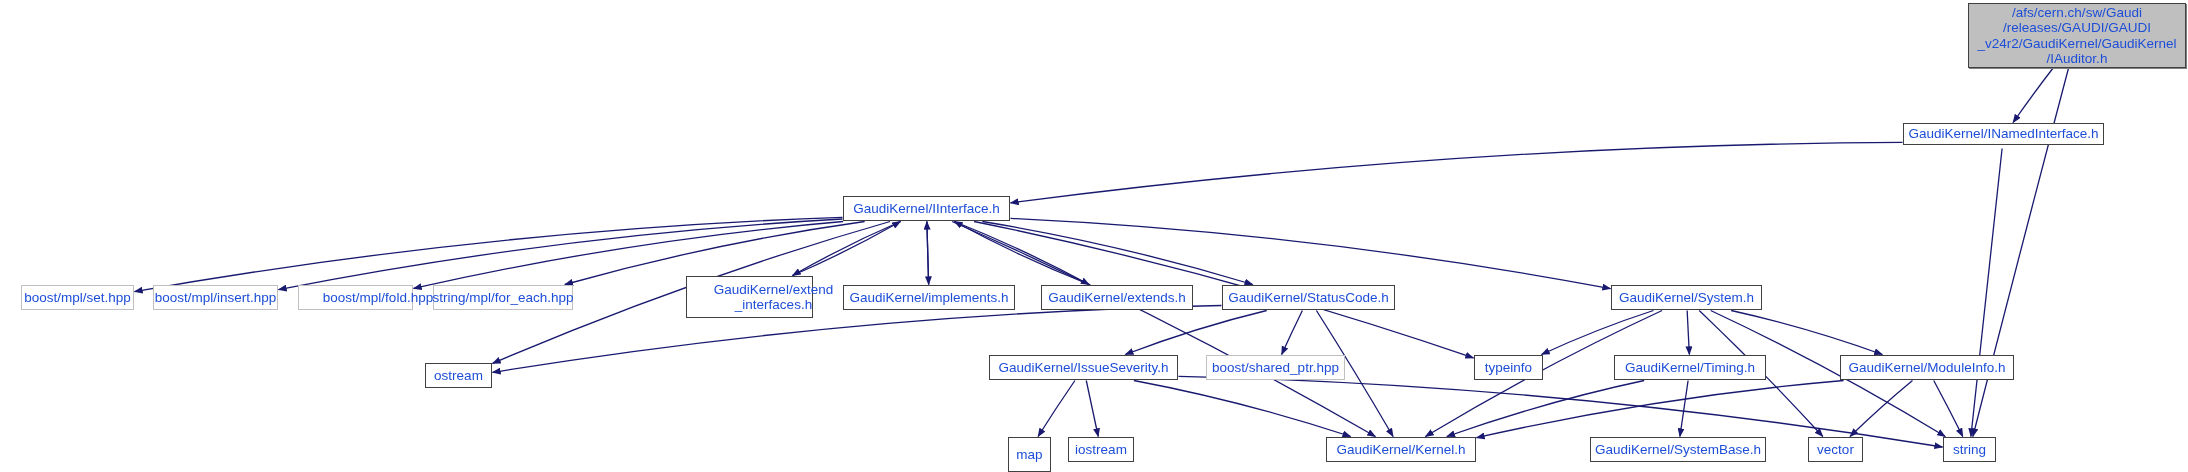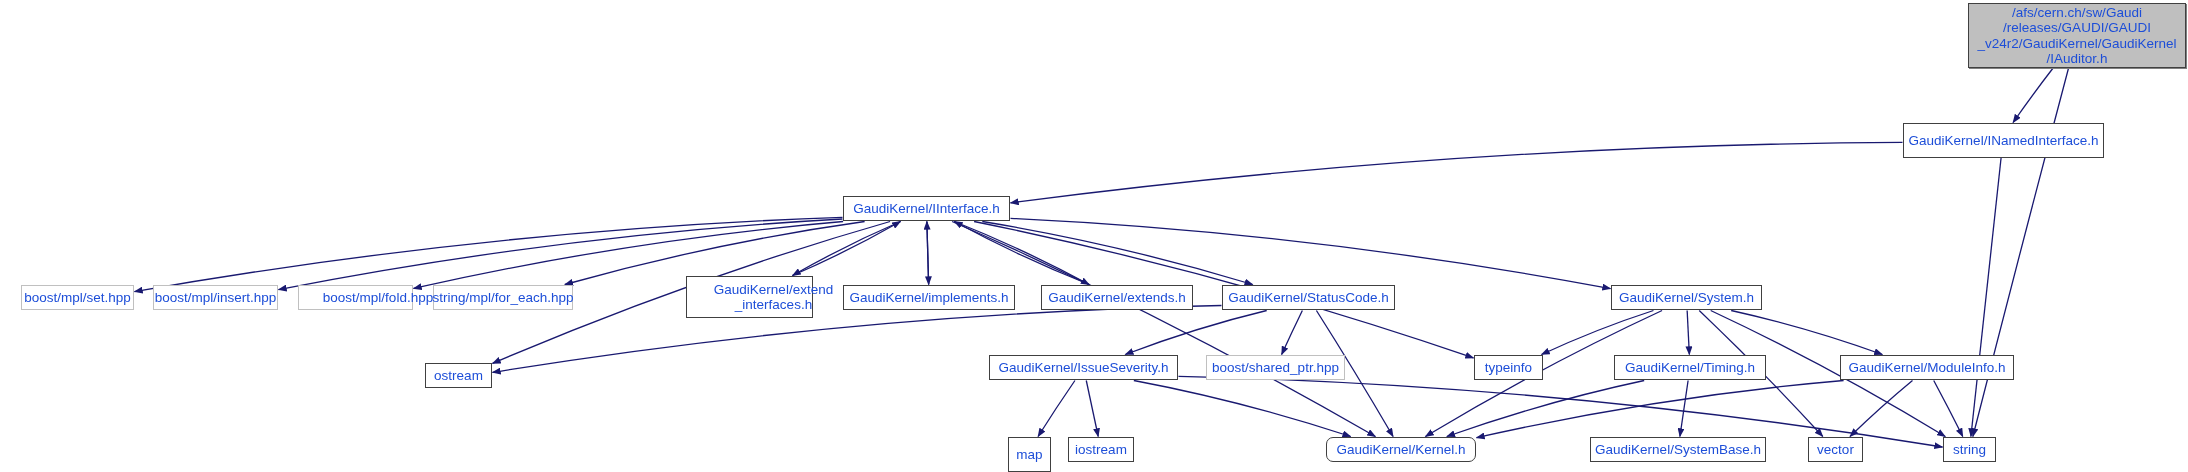--- a/index.html
+++ b/index.html
@@ -103,38 +103,38 @@
         <path d="M 1843.6097560975609 380.5 Q 1660.0548780487804 396.2661775479922 1476.5 437.7300380228137" fill="none" stroke="#191970" stroke-width="1.3" marker-end="url(#arrowhead)"></path>
         <path d="M 1912.4939024390244 380.5 Q 1881.25 406.3129268292683 1850.0060975609756 436.5" fill="none" stroke="#191970" stroke-width="1.3" marker-end="url(#arrowhead)"></path>
         <path d="M 1933.7378048780488 380.5 Q 1948.25 407.48414634146343 1962.7621951219512 436.5" fill="none" stroke="#191970" stroke-width="1.3" marker-end="url(#arrowhead)"></path>
       </g>
   </svg>
   <div id="nodes-group">
       <div class="node root" style="left: 1968px; top: 3px; width: 218px; height: 65px;"><span class="node-label">/afs/cern.ch/sw/Gaudi
 /releases/GAUDI/GAUDI
 _v24r2/GaudiKernel/GaudiKernel
 /IAuditor.h</span></div>
-      <div class="node bold-box" style="left: 1903px; top: 123px; width: 201px; height: 35px;"><span class="node-label">GaudiKernel/INamedInterface.h</span></div>
+      <div class="node bold-box" style="left: 1903px; top: 123px; width: 201px; height: 22px;"><span class="node-label">GaudiKernel/INamedInterface.h</span></div>
       <div class="node bold-box" style="left: 843px; top: 196px; width: 167px; height: 25px;"><span class="node-label">GaudiKernel/IInterface.h</span></div>
       <div class="node plain-sys" style="left: 21px; top: 285px; width: 113px; height: 25px;"><span class="node-label">boost/mpl/set.hpp</span></div>
       <div class="node plain-sys" style="left: 153px; top: 285px; width: 125px; height: 25px;"><span class="node-label">boost/mpl/insert.hpp</span></div>
       <div class="node plain-sys" style="left: 298px; top: 285px; width: 115px; height: 25px; padding-left: 45px;"><span class="node-label">boost/mpl/fold.hpp</span></div>
       <div class="node plain-sys" style="left: 433px; top: 285px; width: 140px; height: 25px;"><span class="node-label">string/mpl/for_each.hpp</span></div>
       <div class="node bold-box" style="left: 686px; top: 276px; width: 127px; height: 42px; padding-left: 48px;"><span class="node-label">GaudiKernel/extend
 _interfaces.h</span></div>
       <div class="node bold-box" style="left: 843px; top: 285px; width: 172px; height: 25px;"><span class="node-label">GaudiKernel/implements.h</span></div>
       <div class="node bold-box" style="left: 1041px; top: 285px; width: 152px; height: 25px;"><span class="node-label">GaudiKernel/extends.h</span></div>
       <div class="node bold-box" style="left: 1222px; top: 285px; width: 173px; height: 25px;"><span class="node-label">GaudiKernel/StatusCode.h</span></div>
       <div class="node bold-box" style="left: 1611px; top: 285px; width: 151px; height: 25px;"><span class="node-label">GaudiKernel/System.h</span></div>
       <div class="node bold-box" style="left: 425px; top: 363px; width: 67px; height: 25px; align-items: center;"><span class="node-label">ostream</span></div>
       <div class="node bold-box" style="left: 989px; top: 355px; width: 189px; height: 25px;"><span class="node-label">GaudiKernel/IssueSeverity.h</span></div>
       <div class="node plain-sys" style="left: 1206px; top: 355px; width: 139px; height: 25px;"><span class="node-label">boost/shared_ptr.hpp</span></div>
       <div class="node bold-box" style="left: 1474px; top: 355px; width: 69px; height: 25px;"><span class="node-label">typeinfo</span></div>
       <div class="node bold-box" style="left: 1614px; top: 355px; width: 152px; height: 25px;"><span class="node-label">GaudiKernel/Timing.h</span></div>
       <div class="node bold-box" style="left: 1840px; top: 355px; width: 174px; height: 25px;"><span class="node-label">GaudiKernel/ModuleInfo.h</span></div>
       <div class="node bold-box" style="left: 1008px; top: 437px; width: 43px; height: 35px;"><span class="node-label">map</span></div>
       <div class="node bold-box" style="left: 1068px; top: 437px; width: 66px; height: 25px;"><span class="node-label">iostream</span></div>
-      <div class="node bold-box" style="left: 1326px; top: 437px; width: 150px; height: 25px; border-radius: 7px;"><span class="node-label">GaudiKernel/Kernel.h</span></div>
+      <div class="node bold-box" style="left: 1326px; top: 437px; width: 150px; height: 25px;"><span class="node-label">GaudiKernel/Kernel.h</span></div>
       <div class="node bold-box" style="left: 1590px; top: 437px; width: 176px; height: 25px;"><span class="node-label">GaudiKernel/SystemBase.h</span></div>
       <div class="node bold-box" style="left: 1808px; top: 437px; width: 55px; height: 25px;"><span class="node-label">vector</span></div>
       <div class="node bold-box" style="left: 1943px; top: 437px; width: 53px; height: 25px;"><span class="node-label">string</span></div>
     </div>
 </div>
 
 </body></html>

